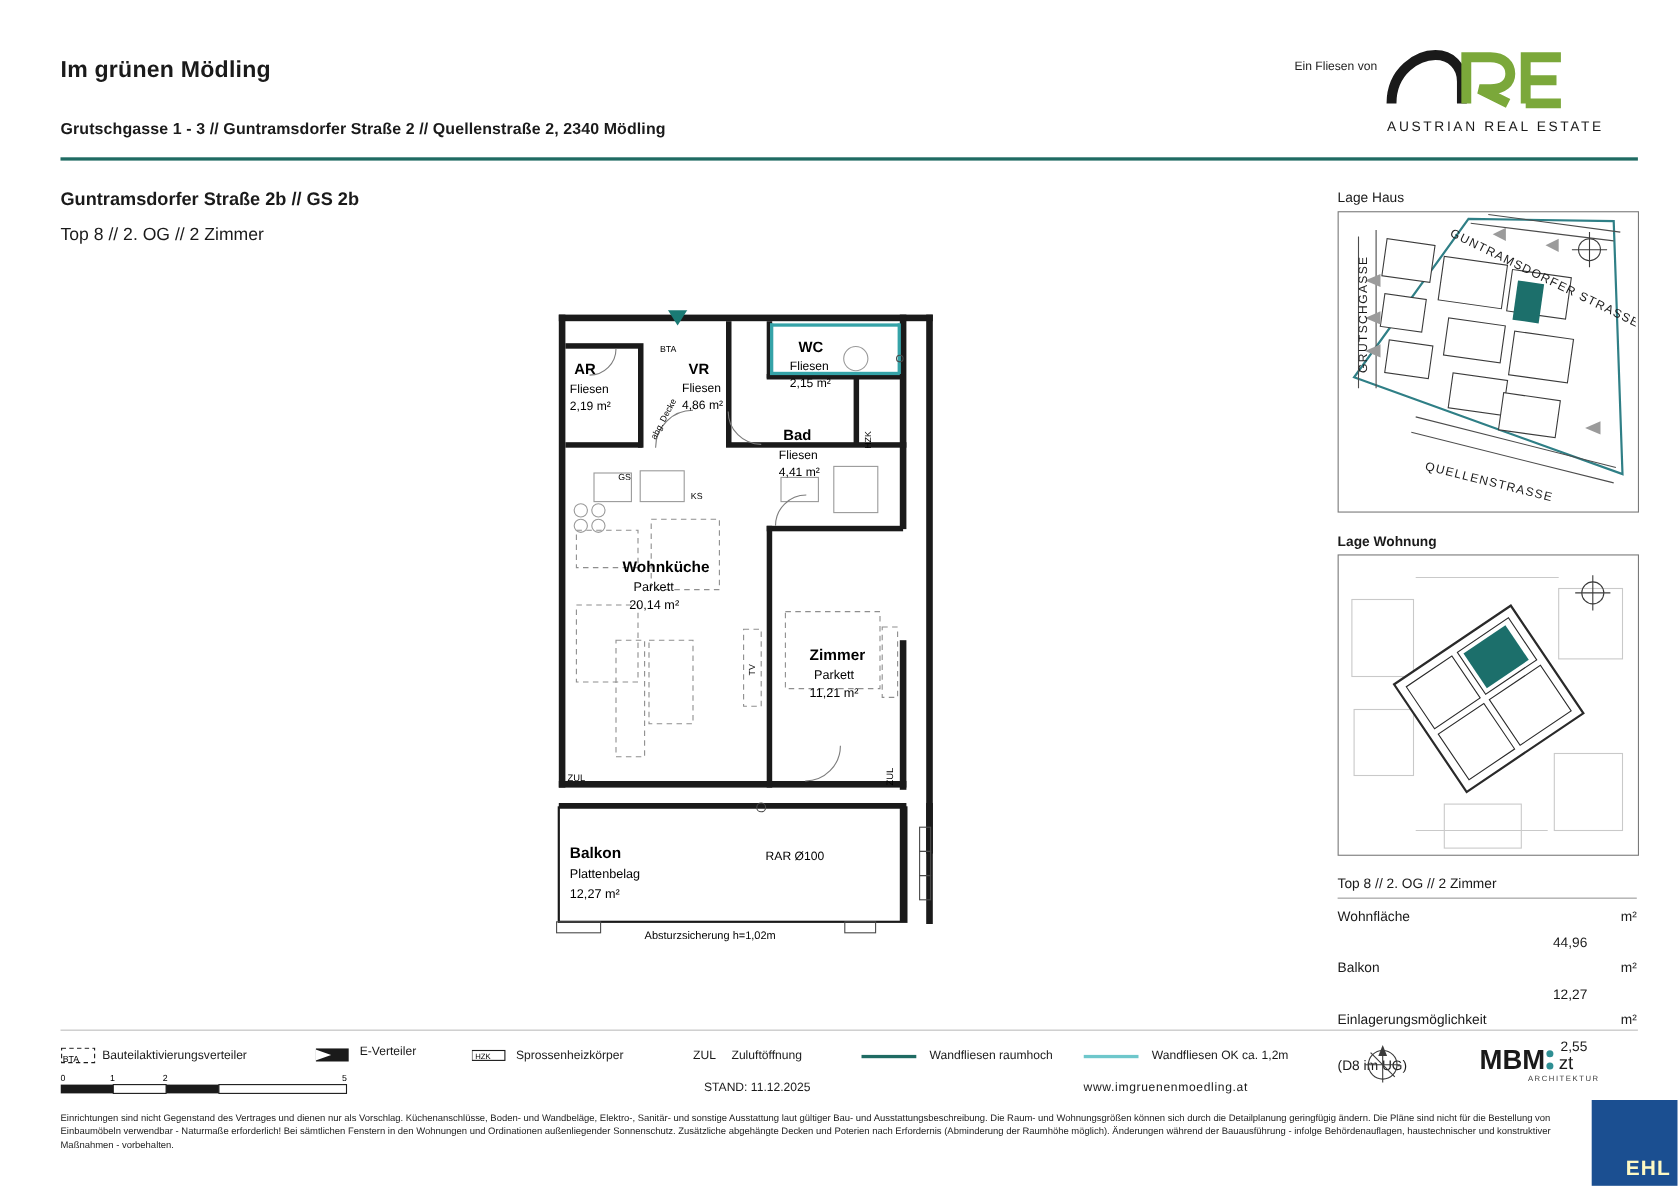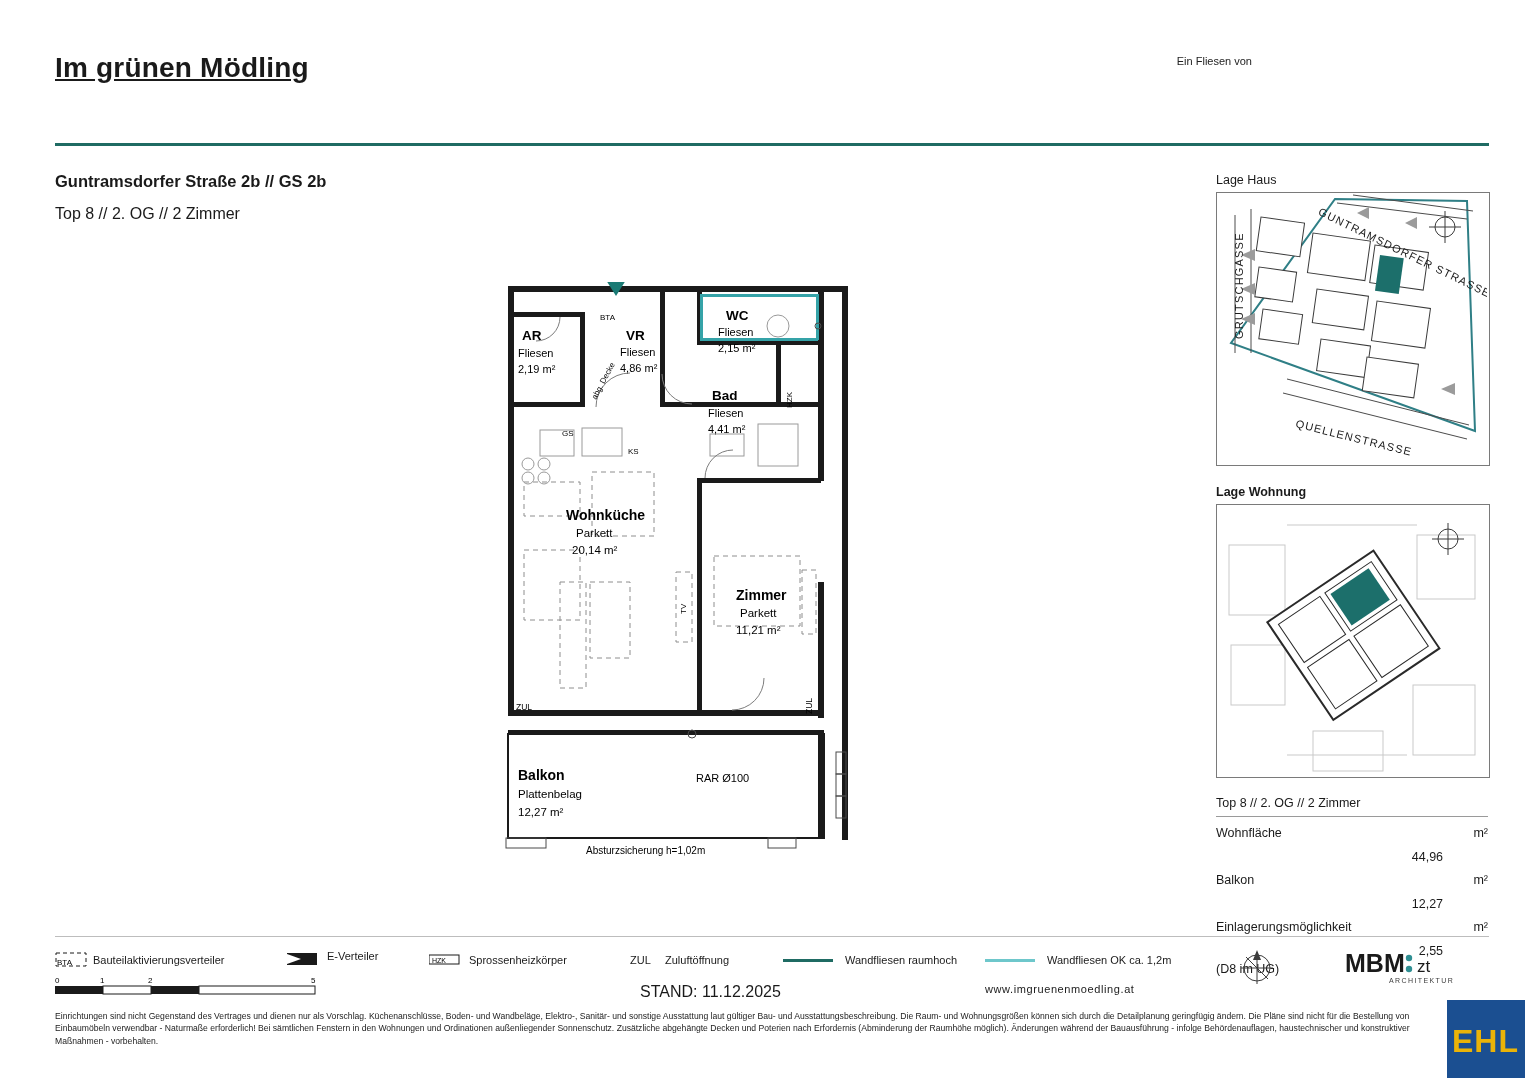--- a/index.html
+++ b/index.html
@@ -9,21 +9,21 @@
     font-family:"Liberation Sans", sans-serif;
     color:#1a1a1a;
     position:relative;
     overflow:hidden;
   }
   .page{position:absolute;inset:0;}
 
   
   .hdr-title{
     position:absolute;left:55px;top:52px;
-    font-size:28px;font-weight:bold;letter-spacing:.2px;text-decoration:underline;
+    font-size:21px;font-weight:bold;letter-spacing:.2px;
   }
   .hdr-sub{
     position:absolute;left:55px;top:110px;
     font-size:14.5px;font-weight:bold;letter-spacing:.1px;
   }
   .hdr-rule{
     position:absolute;left:55px;right:38px;top:143px;height:3px;background:#1f6b63;
   }
   .proj-by{
     position:absolute;right:275px;top:55px;font-size:11px;color:#222;
@@ -76,42 +76,51 @@
   .plan{
     position:absolute;left:500px;top:282px;width:360px;height:578px;
   }
   .tealline{position:absolute;background:#35a3a8;}
 
   
   .legend-rule{position:absolute;left:55px;right:38px;top:936px;height:1px;background:#bdbdbd;}
   .legend{position:absolute;left:55px;top:950px;width:1180px;height:40px;font-size:11px;}
   .lg-item{position:absolute;font-size:11px;}
   .scalebar{position:absolute;left:55px;top:976px;width:270px;height:26px;}
-  .stand{position:absolute;left:640px;top:983px;font-size:16px;}
+  .stand{position:absolute;left:640px;top:983px;font-size:11px;}
   .web{position:absolute;left:985px;top:983px;font-size:11px;letter-spacing:.6px;}
   .disclaim{
     position:absolute;left:55px;top:1010px;width:1400px;font-size:8.6px;line-height:1.45;color:#222;
   }
   .mbm{position:absolute;left:1345px;top:948px;width:140px;height:42px;}
   .ehl{position:absolute;left:1447px;top:1000px;width:78px;height:78px;background:#1b4f91;}
   .ehl span{
-    position:absolute;right:6px;bottom:18px;color:#eab308;font-weight:bold;font-size:32px;letter-spacing:1px;
+    position:absolute;right:6px;bottom:4px;color:#fef9c3;font-weight:bold;font-size:19px;letter-spacing:1px;
   }
   .northrose{position:absolute;left:1237px;top:948px;width:40px;height:40px;}
 </style>
 </head>
 <body>
 
 <div class="page">
 
   <div class="hdr-title">Im grünen Mödling</div>
+  <div class="hdr-sub">Grutschgasse 1 - 3 // Guntramsdorfer Straße 2 // Quellenstraße 2, 2340 Mödling</div>
   <div class="hdr-rule"></div>
 
   <div class="proj-by">Ein Fliesen von</div>
 
+  <div class="are-logo">
+    <svg class="are-wordmark" viewBox="0 0 230 62">
+      <path d="M6 52 C6 22, 30 8, 46 8 C60 8, 70 18, 70 32 L70 52" fill="none" stroke="#1a1a1a" stroke-width="9"></path>
+      <path d="M74 52 L74 10 L96 10 C108 10, 114 17, 114 25 C114 33, 108 39, 96 39 L86 39 L112 52" fill="none" stroke="#7ba83a" stroke-width="9" stroke-linejoin="miter"></path>
+      <path d="M128 52 L128 10 L160 10 M128 31 L156 31 M128 52 L160 52" fill="none" stroke="#7ba83a" stroke-width="9"></path>
+    </svg>
+    <div class="are-sub">AUSTRIAN REAL ESTATE</div>
+  </div>
 
   <div class="addr">Guntramsdorfer Straße 2b // GS 2b</div>
   <div class="top-line">Top 8 // 2. OG // 2 Zimmer</div>
 
   <div class="lbl-lage-haus">Lage Haus</div>
   <div class="box-haus">
     <svg width="270" height="270" viewBox="0 0 270 270">
 
       <path d="M118 6 L250 8 L258 238 L14 150 Z" fill="#ffffff" stroke="#2f7f86" stroke-width="2"></path>
 

